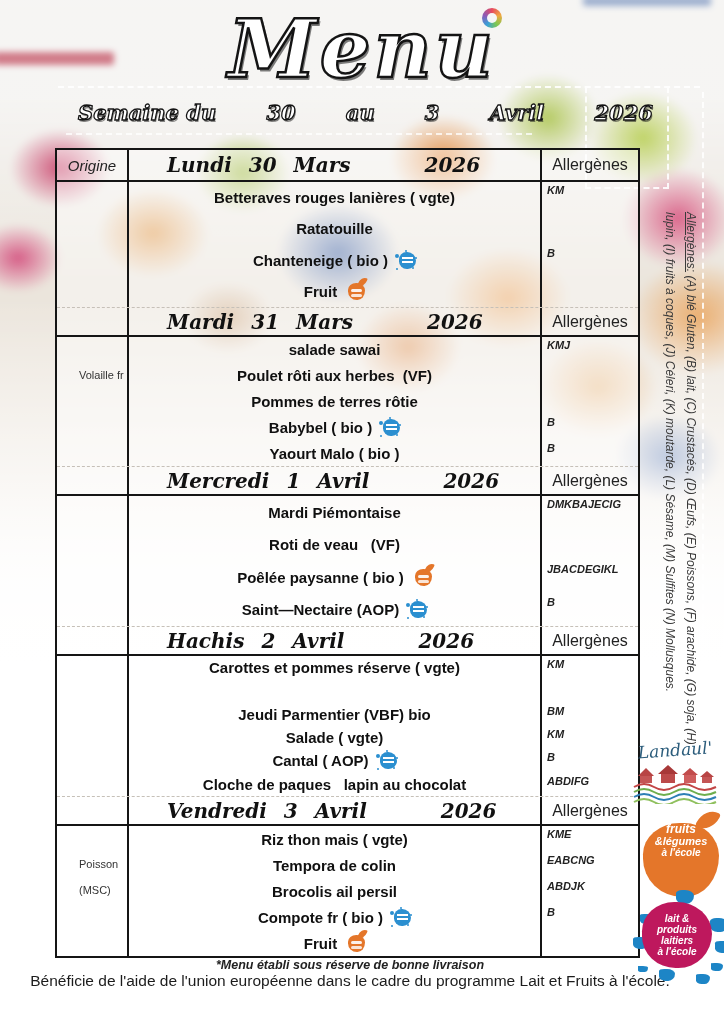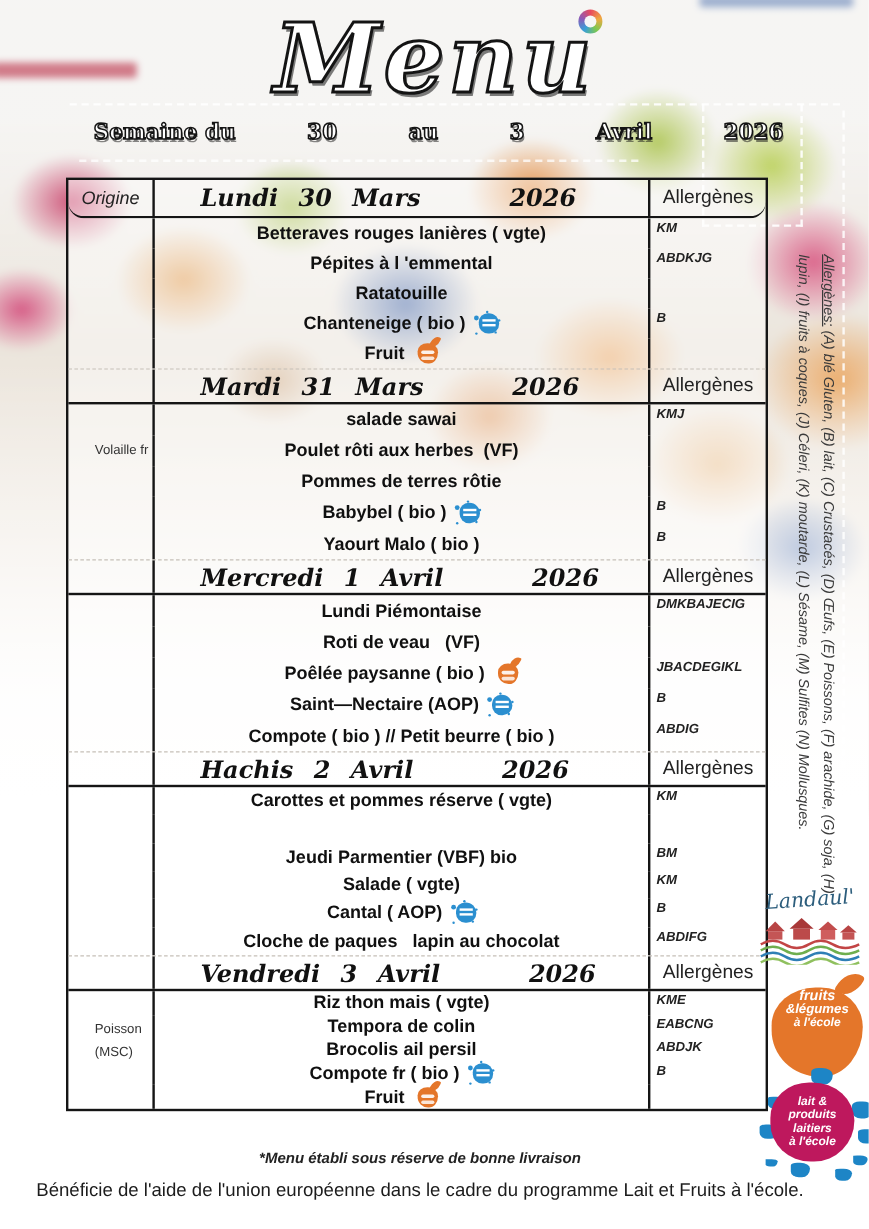--- a/index.html
+++ b/index.html
@@ -44,33 +44,33 @@
   .clock{position:absolute;left:482px;top:8px;width:20px;height:20px;border-radius:50%;z-index:2;
     background:conic-gradient(#e84a5f,#f0a840,#7ec850,#39a0d8,#8a5bb8,#e84a5f);}
   .clock::after{content:"";position:absolute;left:5px;top:5px;width:10px;height:10px;border-radius:50%;background:#f6f6f6;}
 
   
   .title{position:absolute;left:0;top:2px;width:724px;text-align:center;z-index:3;margin:0;
     font-family:"DejaVu Serif", serif;font-style:italic;font-weight:bold;font-size:80px;
     color:#ffffff;-webkit-text-stroke:2.5px #141414;letter-spacing:3px;
     text-shadow:2px 3px 0 rgba(20,20,20,0.55);}
   .subtitle{position:absolute;left:78px;top:100px;width:575px;display:flex;justify-content:space-between;
-    z-index:3;font-family:"DejaVu Serif", serif;font-weight:bold;font-size:18px;
+    z-index:3;font-family:"DejaVu Serif", serif;font-style:italic;font-weight:bold;font-size:21px;
     color:#ffffff;-webkit-text-stroke:1.3px #141414;text-shadow:1px 2px 0 rgba(20,20,20,0.5);}
 
   
   .menu-table{position:absolute;left:55px;top:148px;width:585px;z-index:4;
     border:2px solid #151515;box-sizing:border-box;background:rgba(255,255,255,0.42);}
   .row{display:grid;grid-template-columns:72px 1fr 98px;box-sizing:border-box;}
   .c1,.c2,.c3{box-sizing:border-box;position:relative;}
   .c1{border-right:2px solid #151515;}
   .c3{border-left:2px solid #151515;}
 
   .hrow{height:30px;border-bottom:2px solid #151515;}
-  .hrow.first{height:32px;border-radius:13px;}
+  .hrow.first{height:32px;}
   .hrow + .blk, .blk .irow + .irow{border-top:none;}
   .blk{display:flex;flex-direction:column;}
   .irow{flex:1;display:grid;grid-template-columns:72px 1fr 98px;box-sizing:border-box;}
   .irow + .irow{border-top:1px dashed #c6c0b8;}
   .hrow.mid{border-top:1px dashed #c6c0b8;}
 
   .origin-hdr{display:flex;align-items:center;justify-content:center;
     font-style:italic;font-size:15px;color:#222;}
   .allerg-hdr{display:flex;align-items:center;justify-content:center;
     font-size:16px;color:#222;}
@@ -117,21 +117,21 @@
     background:#be185d;border-radius:48% 52% 50% 50% / 46% 50% 54% 50%;
     display:flex;flex-direction:column;align-items:center;justify-content:center;
     box-shadow: 42px -10px 0 -26px #1d85c6, 46px 12px 0 -27px #1d85c6, 40px 32px 0 -29px #1d85c6,
                -36px 8px 0 -27px #1d85c6, -30px -16px 0 -28px #1d85c6, 8px -38px 0 -26px #1d85c6,
                -10px 40px 0 -27px #1d85c6, 26px 44px 0 -28px #1d85c6, -34px 34px 0 -30px #1d85c6;}
   .logo-lait span{color:#fff;font-weight:bold;font-style:italic;font-size:10px;line-height:11px;}
 
   
   .footer{position:absolute;left:0;top:958px;width:700px;z-index:4;text-align:center;}
   .footer .note{font-style:italic;font-size:12.5px;color:#222;font-weight:600;}
-  .footer .line2{margin-top:12px;font-size:15.5px;color:#1c1c1c;text-align:center;}
+  .footer .line2{margin-top:0;font-size:15.5px;color:#1c1c1c;text-align:center;}
 </style>
 </head>
 <body>
 
 <div class="canvas">
 
   <div class="photo-bg">
     <div class="ceil-panel ceil-red"></div>
     <div class="ceil-panel ceil-blue"></div>
   </div>
@@ -170,27 +170,20 @@
       <div class="irow">
         <div class="c1"></div>
         <div class="c2 dish-cell">
             <span class="dish">Betteraves rouges lanières ( vgte)</span>
           </div>
         <div class="c3 alg">KM</div>
       </div>
       <div class="irow">
         <div class="c1"></div>
         <div class="c2 dish-cell">
-            <span class="dish">Pépites à l 'emmental</span>
-          </div>
-        <div class="c3 alg">ABDKJG</div>
-      </div>
-      <div class="irow">
-        <div class="c1"></div>
-        <div class="c2 dish-cell">
             <span class="dish">Ratatouille</span>
           </div>
         <div class="c3 alg"></div>
       </div>
       <div class="irow">
         <div class="c1"></div>
         <div class="c2 dish-cell">
             <span class="dish">Chanteneige ( bio )</span>
             <span class="mini-icon mini-milk"></span>
           </div>
@@ -266,21 +259,21 @@
         <span class="dm">Avril</span>
         <span class="dy">2026</span>
       </div>
       <div class="c3 allerg-hdr">Allergènes</div>
     </div>
 
     <div class="blk" style="height:130px">
       <div class="irow">
         <div class="c1"></div>
         <div class="c2 dish-cell">
-            <span class="dish">Lundi Piémontaise</span>
+            <span class="dish">Mardi Piémontaise</span>
           </div>
         <div class="c3 alg">DMKBAJECIG</div>
       </div>
       <div class="irow">
         <div class="c1"></div>
         <div class="c2 dish-cell">
             <span class="dish">Roti de veau   (VF)</span>
           </div>
         <div class="c3 alg"></div>
       </div>
@@ -292,27 +285,20 @@
           </div>
         <div class="c3 alg">JBACDEGIKL</div>
       </div>
       <div class="irow">
         <div class="c1"></div>
         <div class="c2 dish-cell">
             <span class="dish">Saint—Nectaire (AOP)</span>
             <span class="mini-icon mini-milk"></span>
           </div>
         <div class="c3 alg">B</div>
-      </div>
-      <div class="irow">
-        <div class="c1"></div>
-        <div class="c2 dish-cell">
-            <span class="dish">Compote ( bio ) // Petit beurre ( bio )</span>
-          </div>
-        <div class="c3 alg">ABDIG</div>
       </div>
     </div>
 
     <div class="row hrow mid">
       <div class="c1"></div>
       <div class="c2 day-cell">
         <span class="dn">Hachis</span>
         <span class="dd">2</span>
         <span class="dm">Avril</span>
         <span class="dy">2026</span>
@@ -370,21 +356,21 @@
       <div class="c1"></div>
       <div class="c2 day-cell">
         <span class="dn">Vendredi</span>
         <span class="dd">3</span>
         <span class="dm">Avril</span>
         <span class="dy">2026</span>
       </div>
       <div class="c3 allerg-hdr">Allergènes</div>
     </div>
 
-    <div class="blk" style="height:98px">
+    <div class="blk" style="height:130px">
       <div class="irow">
         <div class="c1"></div>
         <div class="c2 dish-cell">
             <span class="dish">Riz thon mais ( vgte)</span>
           </div>
         <div class="c3 alg">KME</div>
       </div>
       <div class="irow">
         <div class="c1">
             <div class="origin-txt">Poisson</div>

